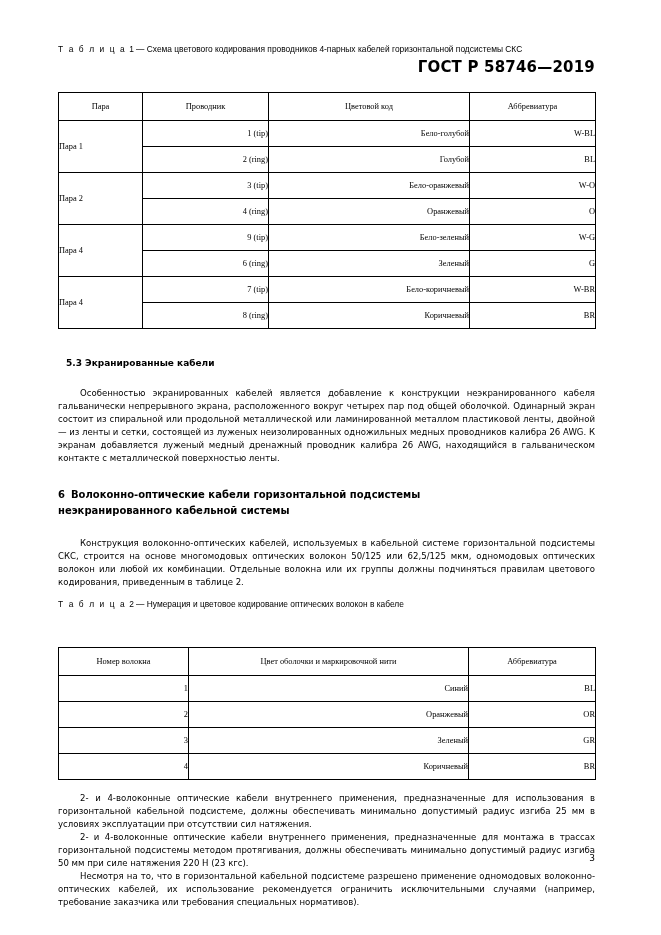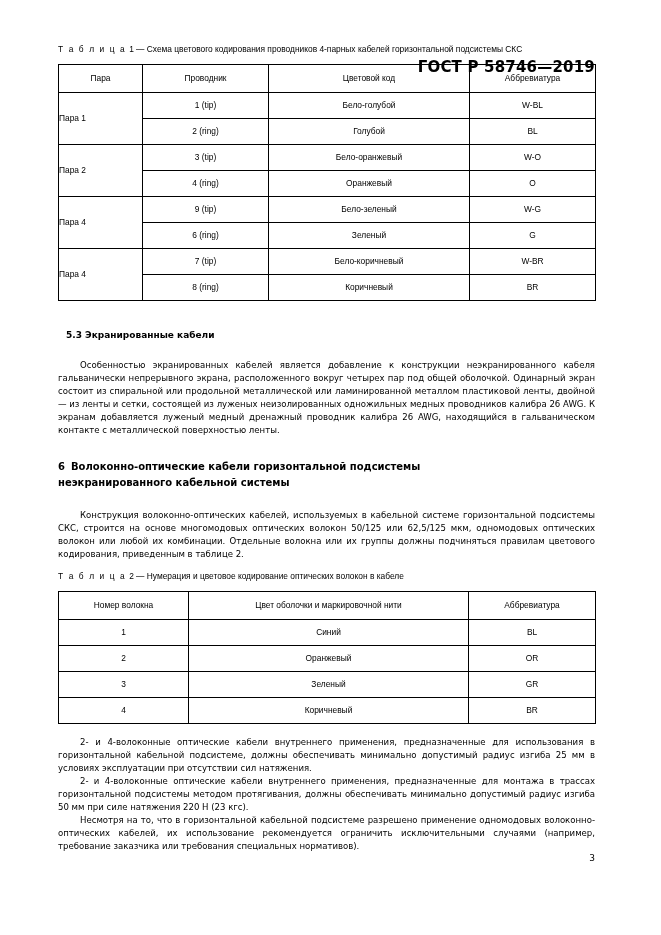--- a/index.html
+++ b/index.html
@@ -88,41 +88,42 @@
   }
   .tbl-caption .num {
     margin-left: 3px;
     margin-right: 2px;
   }
 
   
   table.gost {
     border-collapse: collapse;
     width: 537px;
-    font-family: Liberation Sans, sans-serif;
+    font-family: Liberation Serif, serif;
     font-size: 8.4px;
     table-layout: fixed;
+    margin-top: 28px;
   }
   table.gost td, table.gost th {
     border: 0.8px solid #000000;
     padding: 0;
     font-weight: normal;
     vertical-align: middle;
     color: #000;
   }
   table.gost thead th {
     text-align: center;
     height: 27px;
     line-height: 11px;
   }
   table.gost tbody td {
     height: 25px;
     line-height: 11px;
   }
-  .pad-l { padding-left: 8px; text-align: center; }
+  .pad-l { padding-left: 8px; text-align: right; }
   .pair-cell { padding-left: 10px; text-align: left; }
 
   
   .t1 col.c1 { width: 84px; }
   .t1 col.c2 { width: 126px; }
   .t1 col.c3 { width: 201px; }
   .t1 col.c4 { width: 126px; }
 
   
   .t2 col.c1 { width: 130px; }

